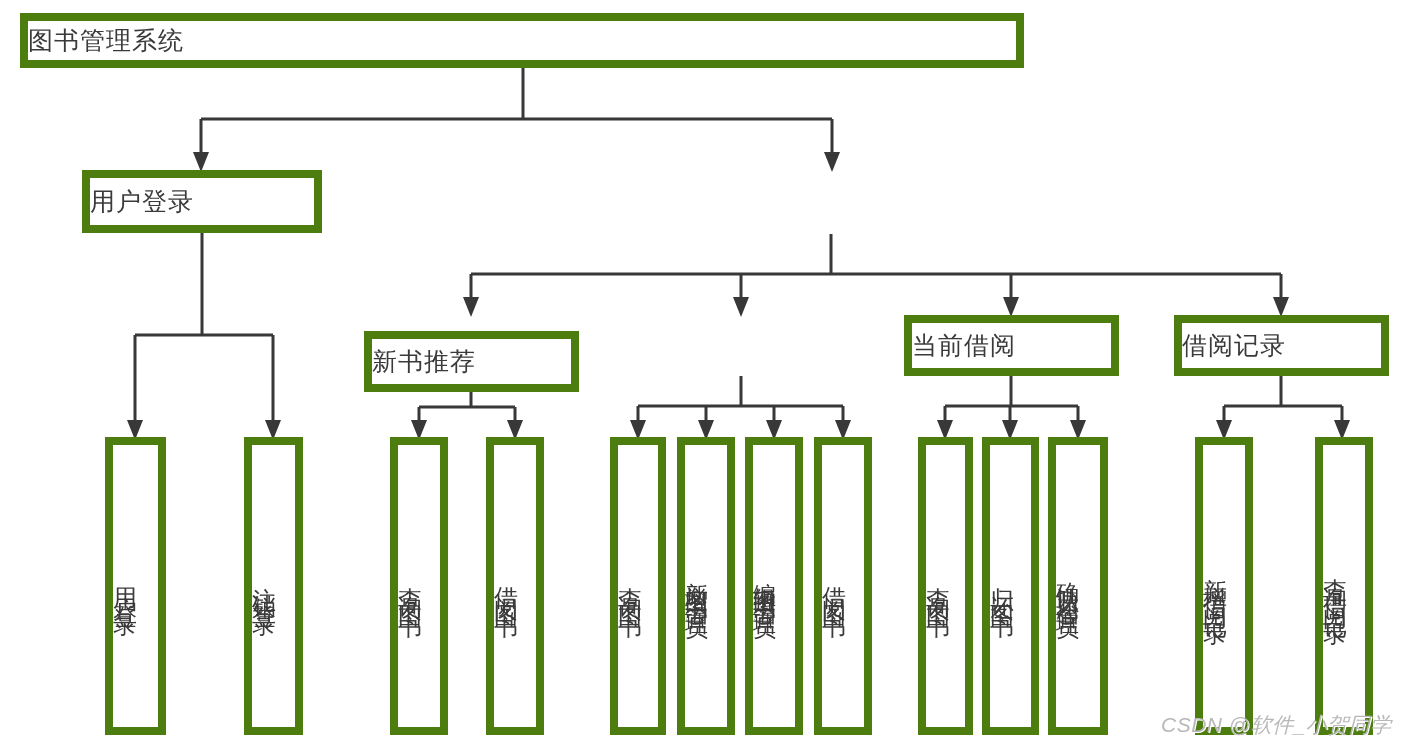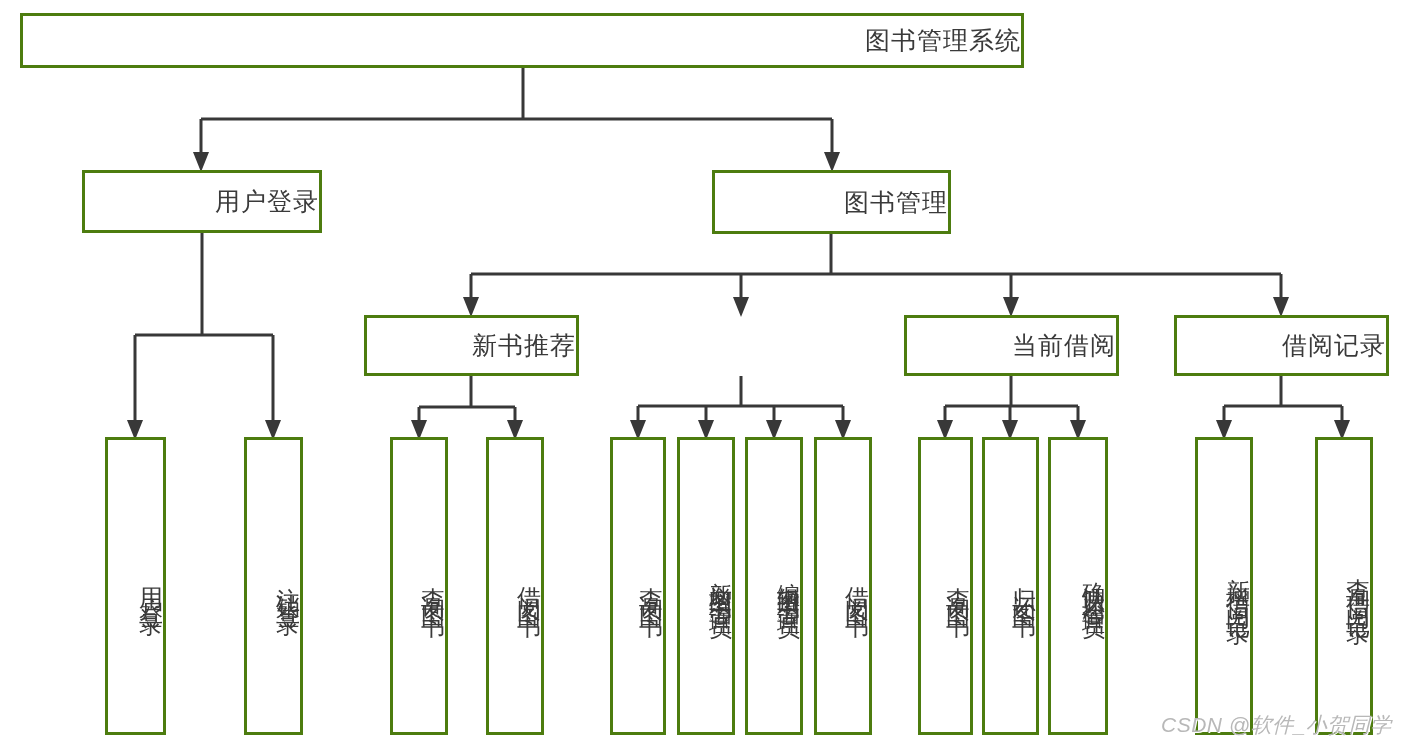--- a/index.html
+++ b/index.html
@@ -13,24 +13,24 @@
   }
   svg.connectors {
     position: absolute;
     left: 0; top: 0;
     width: 1405px; height: 747px;
   }
   .box {
     position: absolute;
     box-sizing: border-box;
     background: #ffffff;
-    border: 3px solid #4d7c0f;
+    border: 8px solid #4d7c0f;
     display: flex;
     align-items: center;
-    justify-content: flex-end;
+    justify-content: flex-start;
     color: #3a3a3a;
   }
   .h { font-size: 25px; letter-spacing: 1px; white-space: nowrap; }
   .v .vtext {
     writing-mode: vertical-rl;
     text-orientation: mixed;
     font-size: 24px;
     letter-spacing: 9px;
     line-height: 1;
   }
@@ -87,25 +87,22 @@
     </g>
   </svg>
 
   <div class="box h" style="left:20px; top:13px; width:1004px; height:55px;">
     <span>图书管理系统</span>
   </div>
 
   <div class="box h" style="left:82px; top:170px; width:240px; height:63px;">
     <span>用户登录</span>
   </div>
-  <div class="box h" style="left:712px; top:170px; width:239px; height:64px;">
-    <span>图书管理</span>
-  </div>
 
-  <div class="box h" style="left:364px; top:315px; width:215px; height:61px;">
+  <div class="box h" style="left:364px; top:331px; width:215px; height:61px;">
     <span>新书推荐</span>
   </div>
   <div class="box h" style="left:904px; top:315px; width:215px; height:61px;font-family:Liberation Serif, serif;">
     <span>当前借阅</span>
   </div>
   <div class="box h" style="left:1174px; top:315px; width:215px; height:61px;">
     <span>借阅记录</span>
   </div>
 
   <div class="box v" style="left:105px; top:437px; width:61px; height:298px;">

